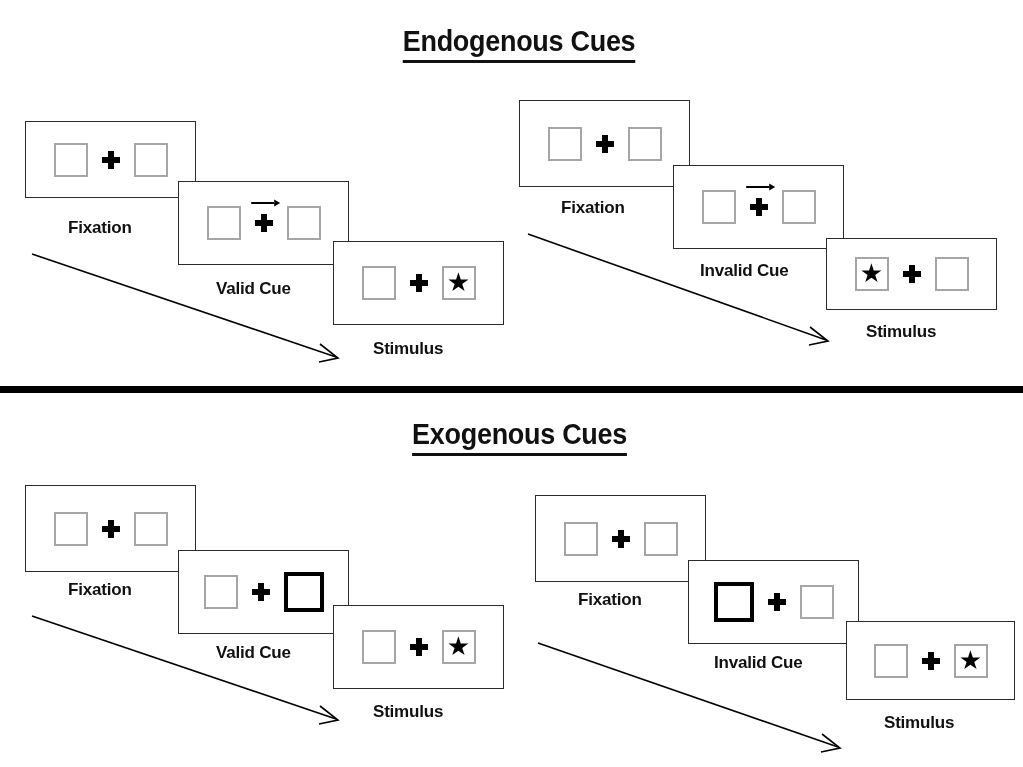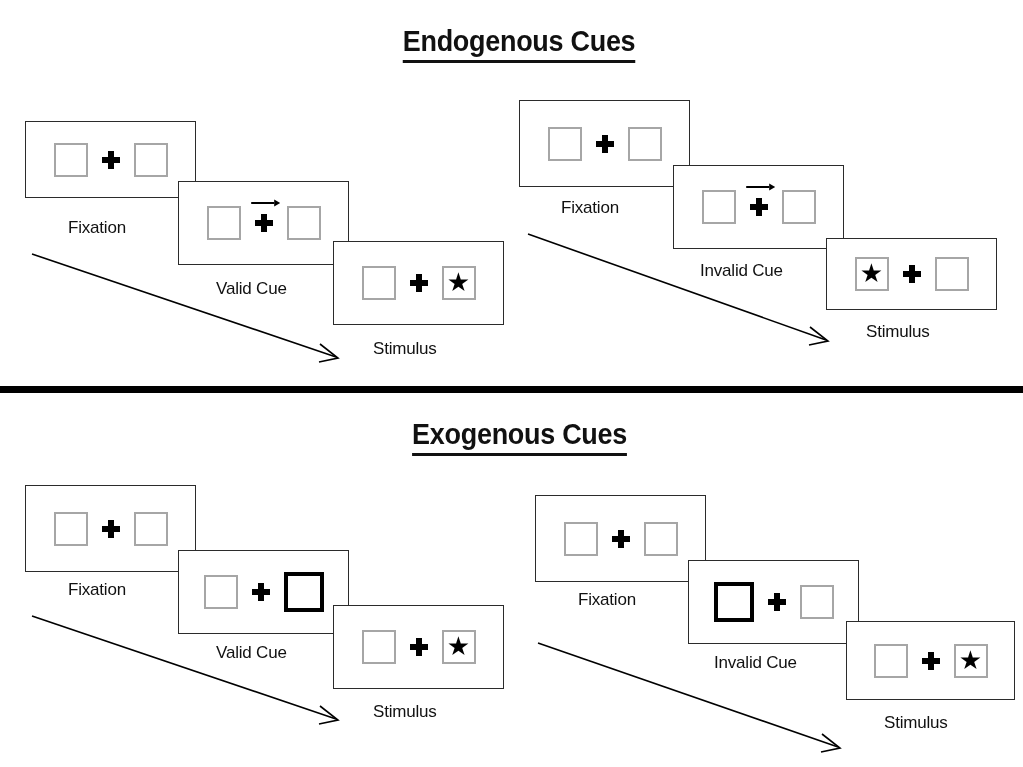--- a/index.html
+++ b/index.html
@@ -123,21 +123,21 @@
     top: -16px;
     left: 50%;
     transform: translateX(-46%);
     width: 30px;
     height: 10px;
   }
 
   
   .stage-label {
     position: absolute;
-    font-weight: normal;
+    font-weight: bold;
     font-size: 17px;
     white-space: nowrap;
     color: #111111;
     letter-spacing: -0.2px;
   }
 
   
   .flow-arrow {
     position: absolute;
     pointer-events: none;

